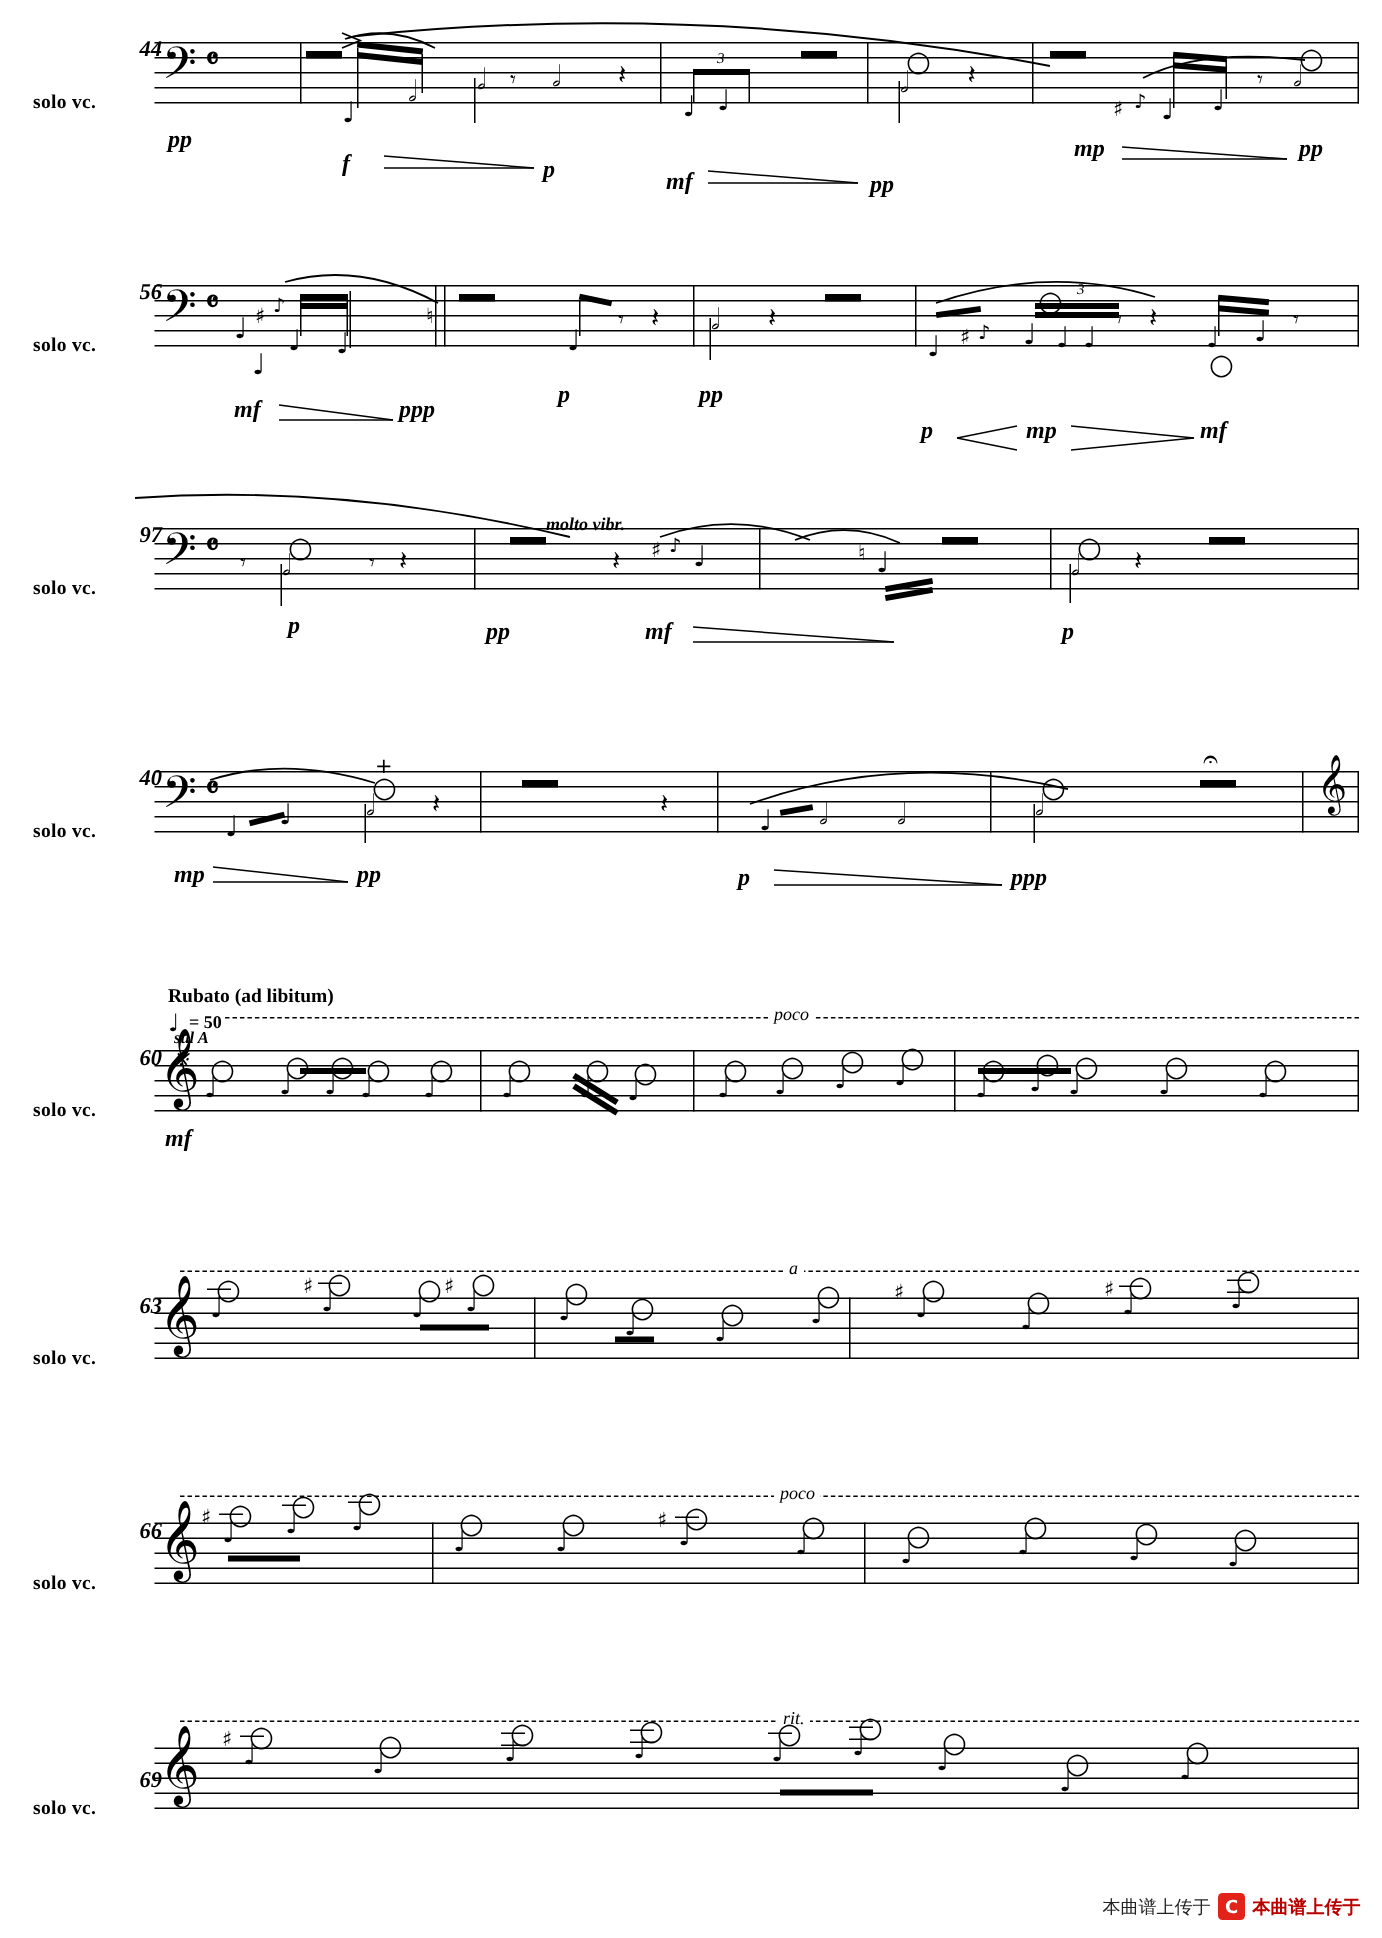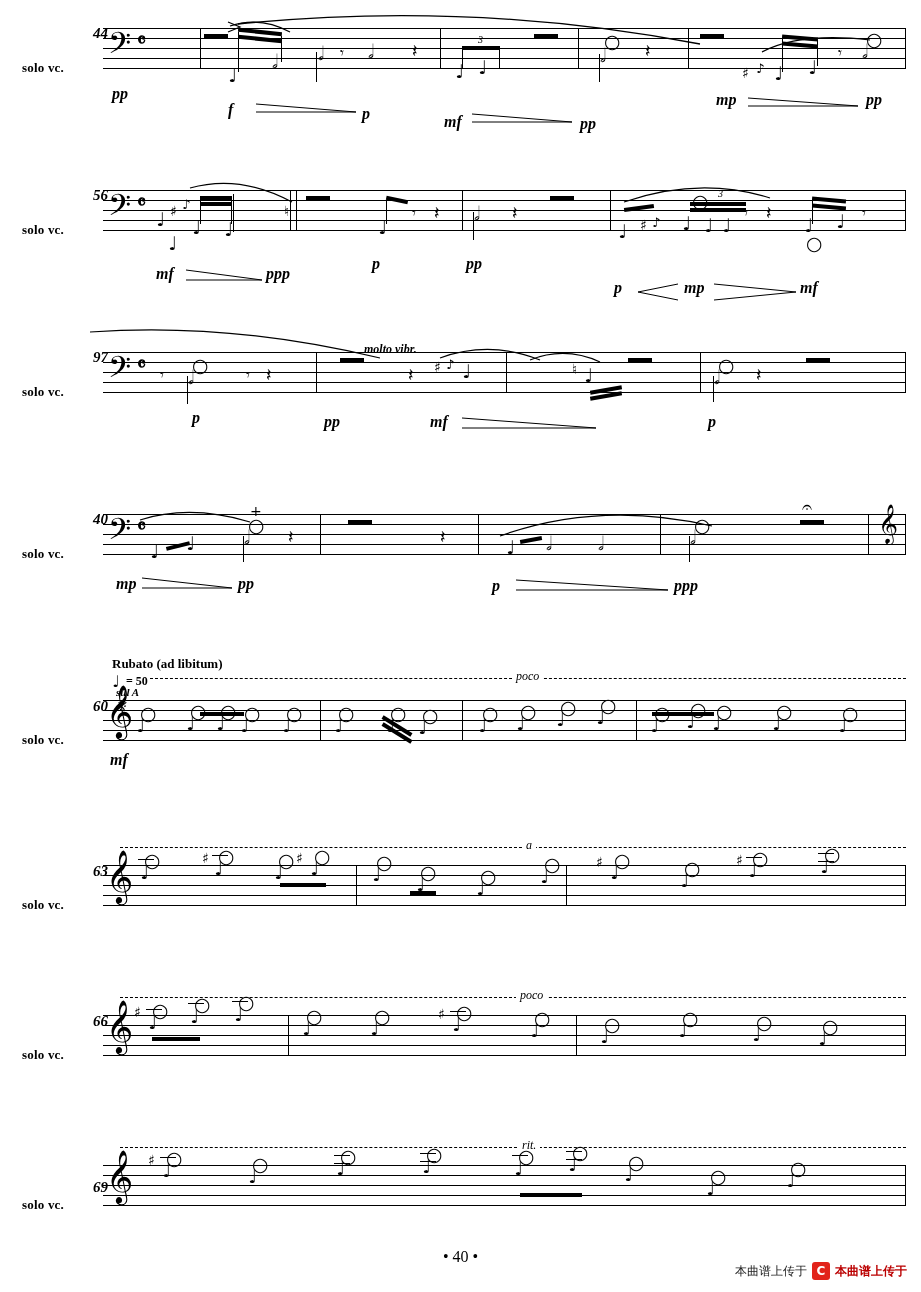--- a/index.html
+++ b/index.html
@@ -754,21 +754,20 @@
     <div class="note" style="left:572px; top:-22px;">○</div>
     <div class="note" style="left:624px; top:0px;">♩</div>
     <div class="note" style="left:628px; top:-12px;">○</div>
 
     <div class="note" style="left:706px; top:14px;">♩</div>
     <div class="note" style="left:710px; top:2px;">○</div>
     <div class="note" style="left:786px; top:6px;">♩</div>
     <div class="note" style="left:790px; top:-6px;">○</div>
   </div>
 
-  <div class="page-number" style="top:1248px;">• 40 •</div>
 
   <div class="credit" style="top:1262px;">
     <span>本曲谱上传于</span>
     <span class="logo">C</span>
     <span class="sitename">本曲谱上传于</span>
   </div>
 
 </div>
 
 </body></html>

